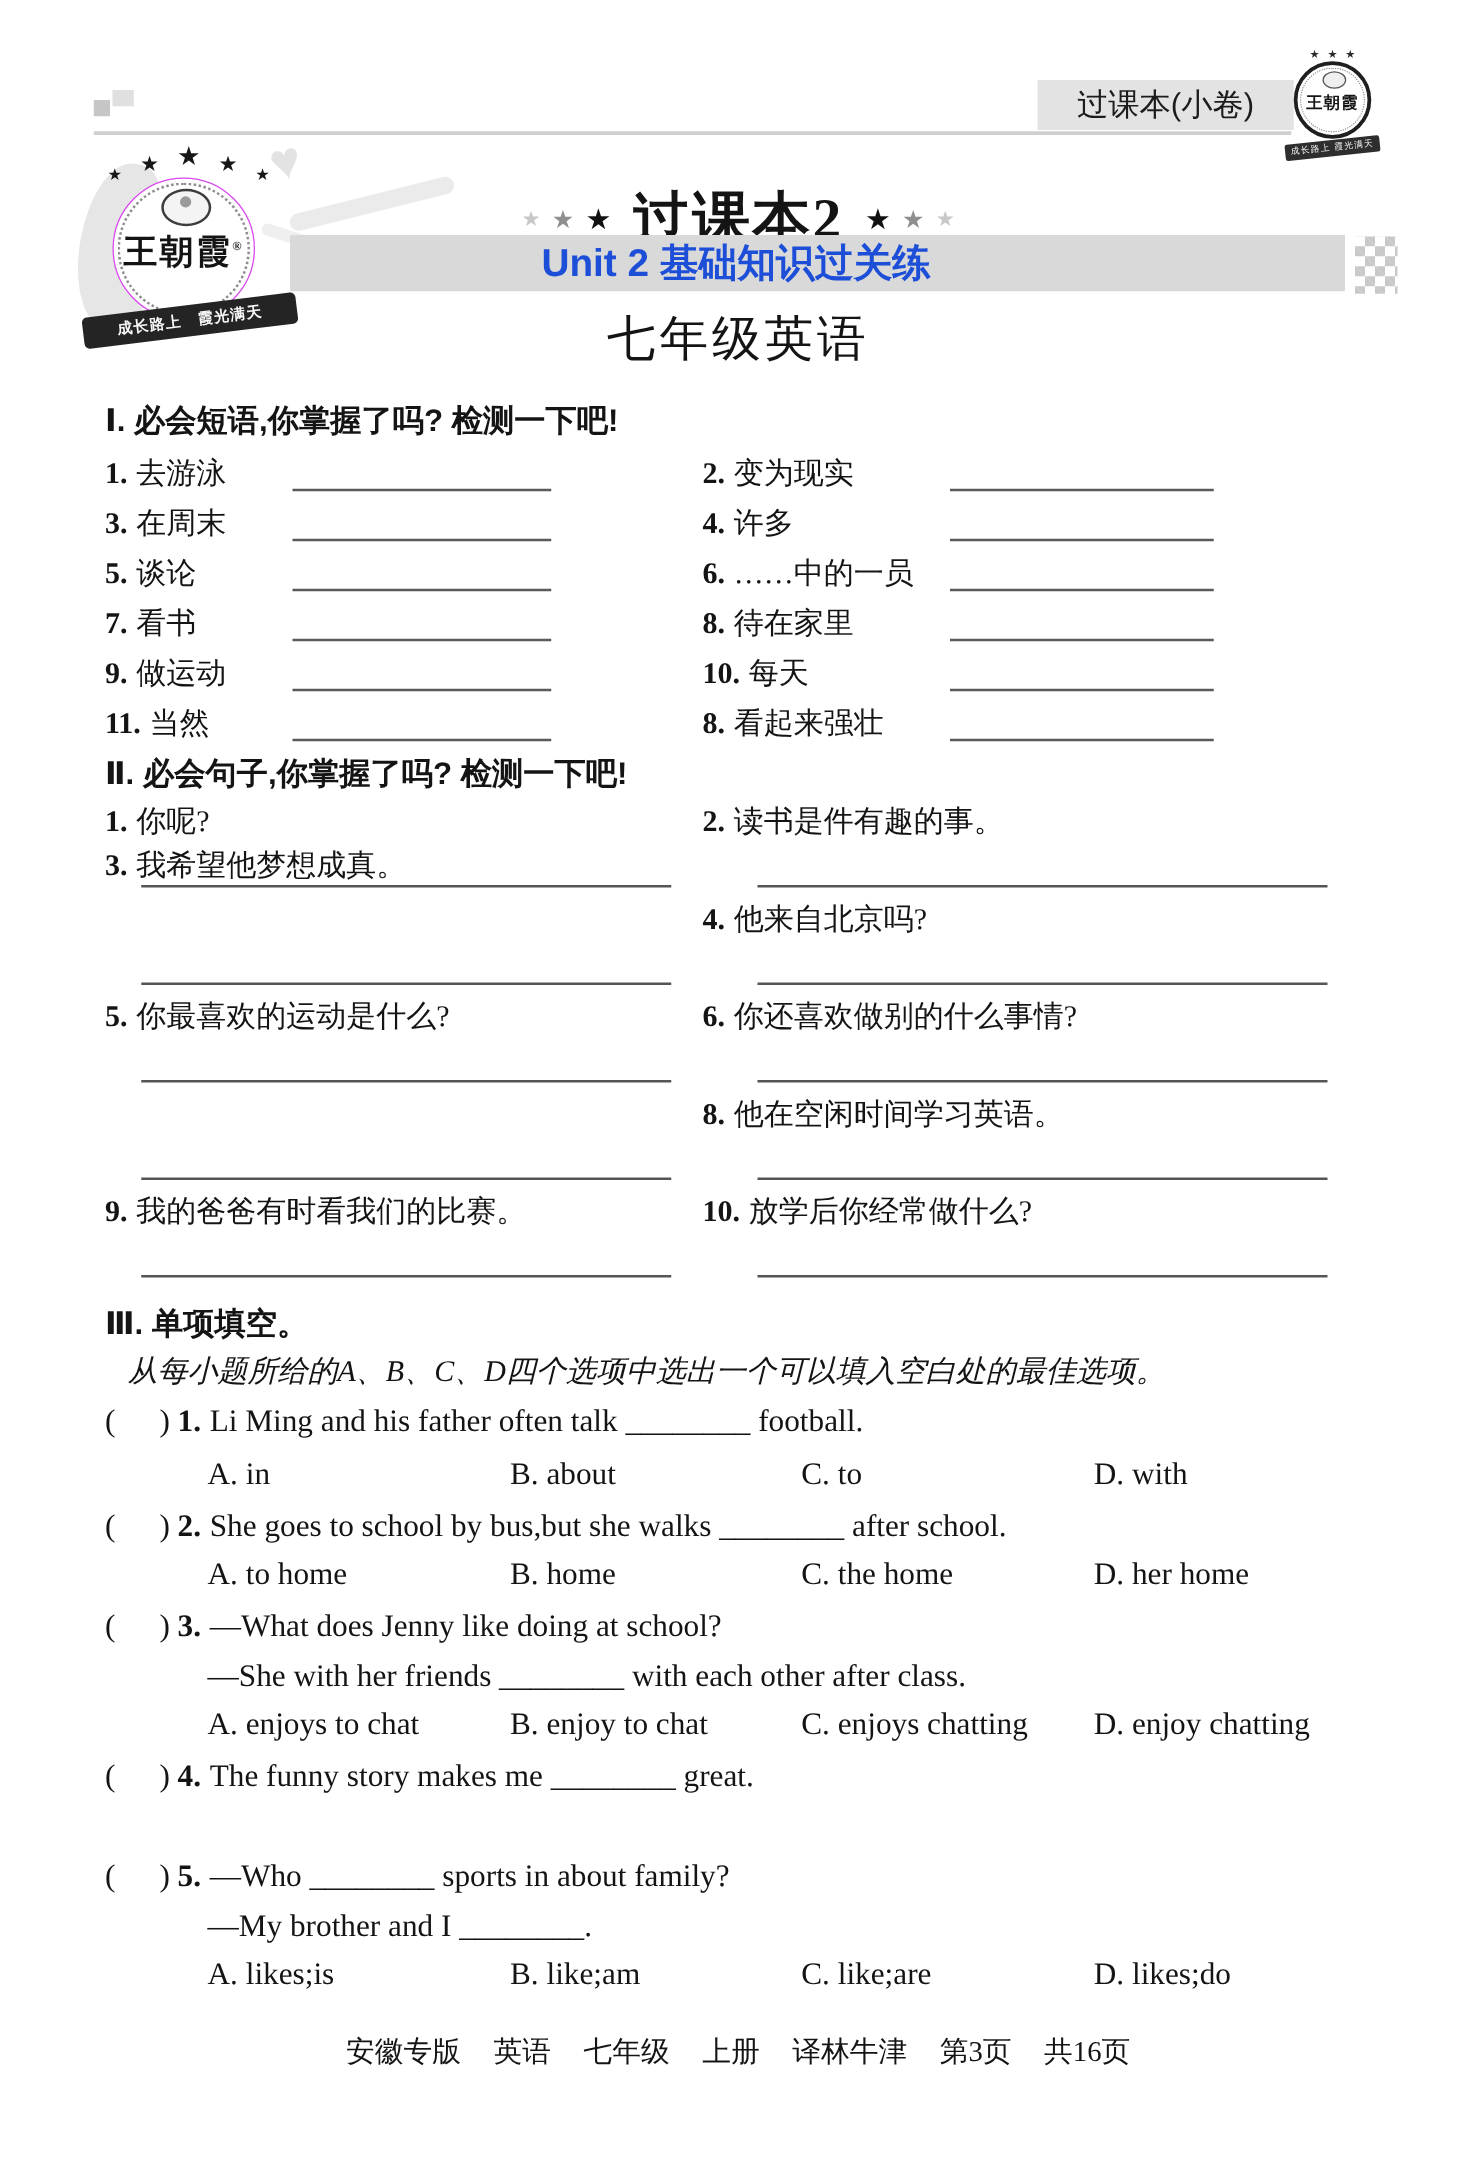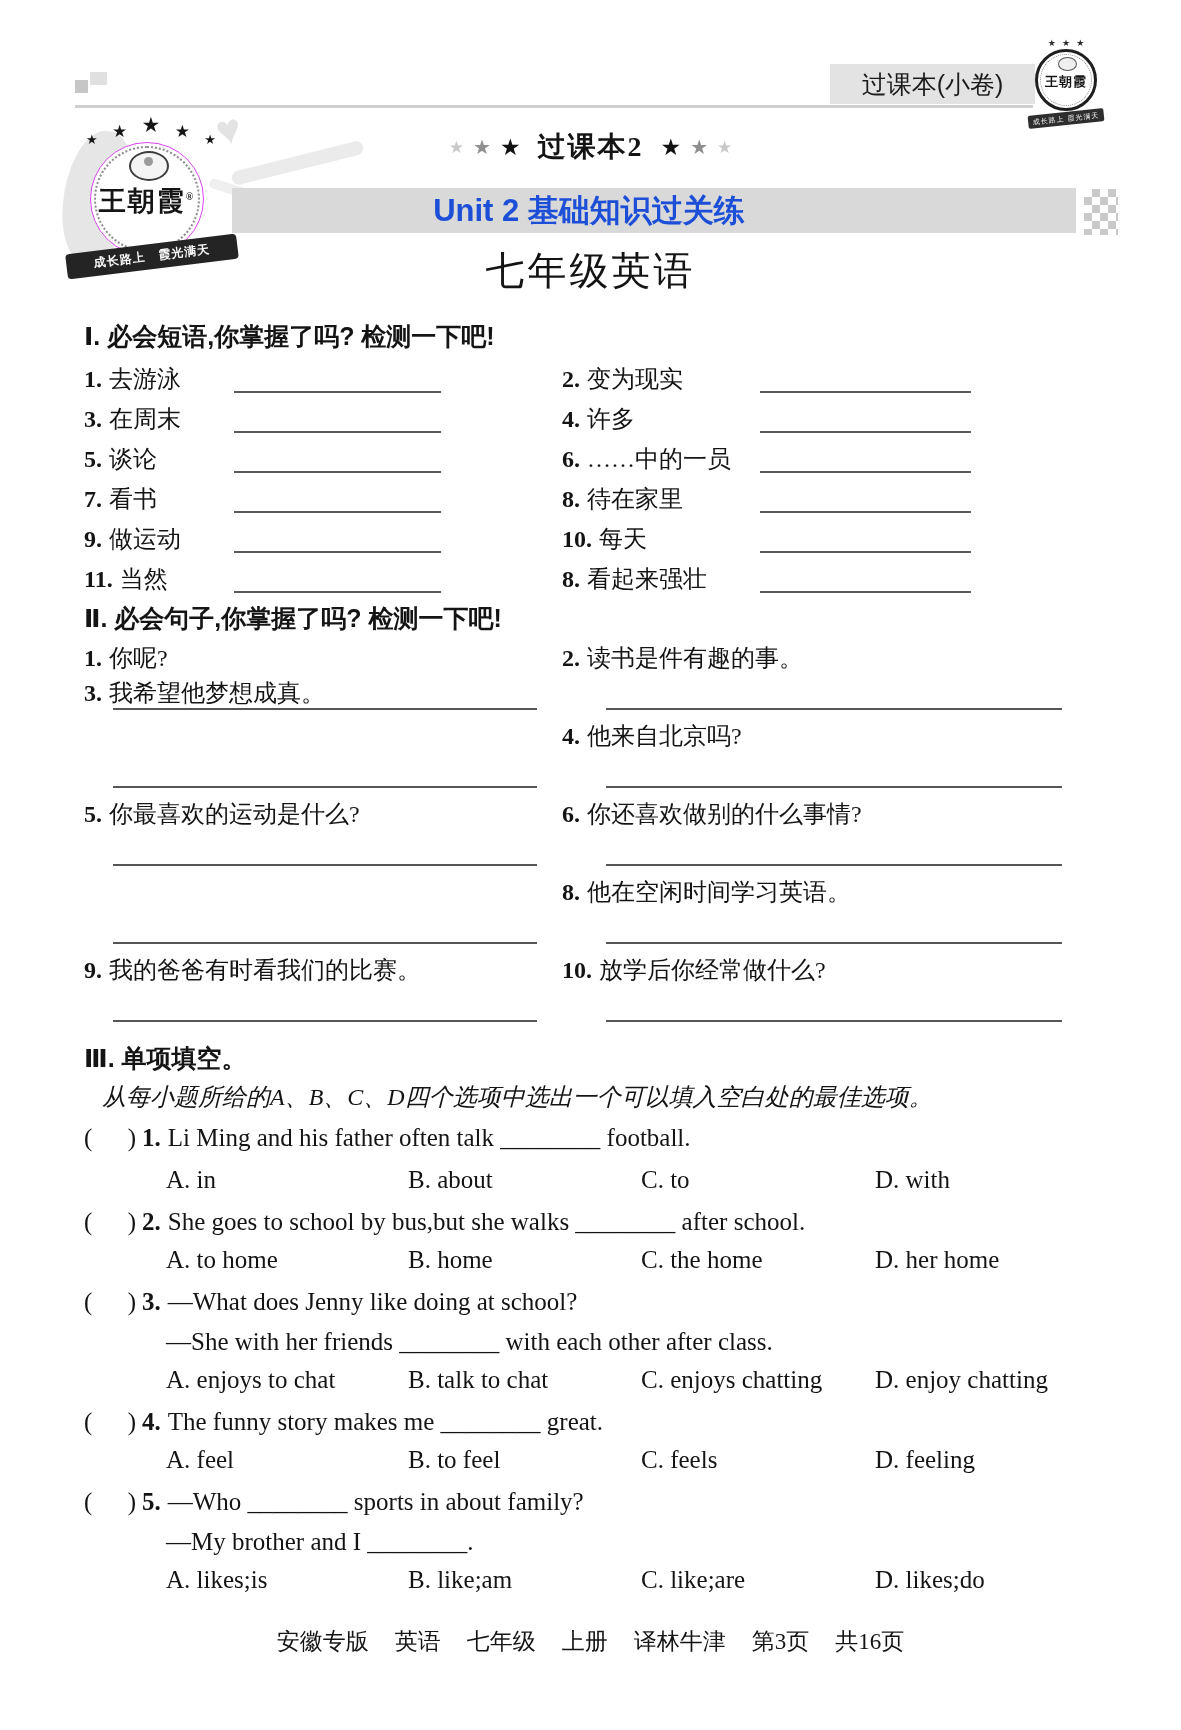--- a/index.html
+++ b/index.html
@@ -42,21 +42,21 @@
   .logo-portrait{position:absolute;left:38px;top:8px;width:36px;height:26px;border:2px solid #3d3d3d;border-radius:50%;background:#f4f4f4;overflow:hidden;}
   .logo-portrait i{position:absolute;left:13px;top:4px;width:9px;height:9px;border-radius:50%;background:#9a9a9a;}
   .logo-name{position:absolute;left:0;top:40px;width:100%;text-align:center;font-weight:bold;font-size:27px;letter-spacing:2px;}
   .logo-name sup{font-size:10px;}
   .logo-ribbon{position:absolute;left:-14px;top:122px;width:172px;height:25px;background:#242424;border-radius:4px;
                transform:rotate(-7deg);z-index:3;color:#f7f7f7;font-family:"Liberation Sans",sans-serif;
                font-size:12px;font-weight:bold;line-height:25px;text-align:center;letter-spacing:1px;white-space:nowrap;}
 
   
   .star-title{position:absolute;left:0;top:128px;width:100%;display:flex;justify-content:center;align-items:center;gap:9px;}
-  .star-title .t{font-size:28px;font-weight:bold;margin:0 8px;letter-spacing:2px;}
+  .star-title .t{font-size:46px;font-weight:bold;margin:16px 8px;letter-spacing:2px;}
   .st1{font-size:17px;color:#c8c8c8;} .st2{font-size:20px;color:#8f8f8f;} .st3{font-size:23px;color:#111;}
   .banner{position:absolute;left:232px;top:188px;width:844px;height:45px;background:#d9d9d9;}
   .banner-text{position:absolute;left:0;right:130px;top:0;height:45px;line-height:45px;text-align:center;
                font-family:"Liberation Sans","DejaVu Sans",sans-serif;font-weight:bold;font-size:31px;color:#1d4ed8;}
   .checker{position:absolute;left:1084px;top:189px;width:34px;height:46px;
            background-image:linear-gradient(45deg,#c9c9c9 25%,transparent 25%,transparent 75%,#c9c9c9 75%),
                             linear-gradient(45deg,#c9c9c9 25%,transparent 25%,transparent 75%,#c9c9c9 75%);
            background-size:16px 16px;background-position:0 0,8px 8px;}
   .subtitle{position:absolute;left:0;top:244px;width:100%;text-align:center;font-size:39px;letter-spacing:3px;}
 
@@ -219,36 +219,30 @@
 
   <div class="qrow" style="top:1286px">
     <span class="paren">
         <span>(</span>
         <span>)</span>
       </span><b class="num">3.</b><span>—What does Jenny like doing at school?</span>
   </div>
   <div class="q2row" style="top:1326px">—She with her friends ________ with each other after class.</div>
   <div class="optrow" style="top:1366px">
     <span>A. enjoys to chat</span>
-    <span>B. talk to chat</span>
+    <span>B. enjoy to chat</span>
     <span>C. enjoys chatting</span>
     <span>D. enjoy chatting</span>
   </div>
 
   <div class="qrow" style="top:1406px">
     <span class="paren">
         <span>(</span>
         <span>)</span>
       </span><b class="num">4.</b><span>The funny story makes me ________ great.</span>
-  </div>
-  <div class="optrow" style="top:1446px">
-    <span>A. feel</span>
-    <span>B. to feel</span>
-    <span>C. feels</span>
-    <span>D. feeling</span>
   </div>
 
   <div class="qrow" style="top:1486px">
     <span class="paren">
         <span>(</span>
         <span>)</span>
       </span><b class="num">5.</b><span>—Who ________ sports in about family?</span>
   </div>
   <div class="q2row" style="top:1526px">—My brother and I ________.</div>
   <div class="optrow" style="top:1566px">

